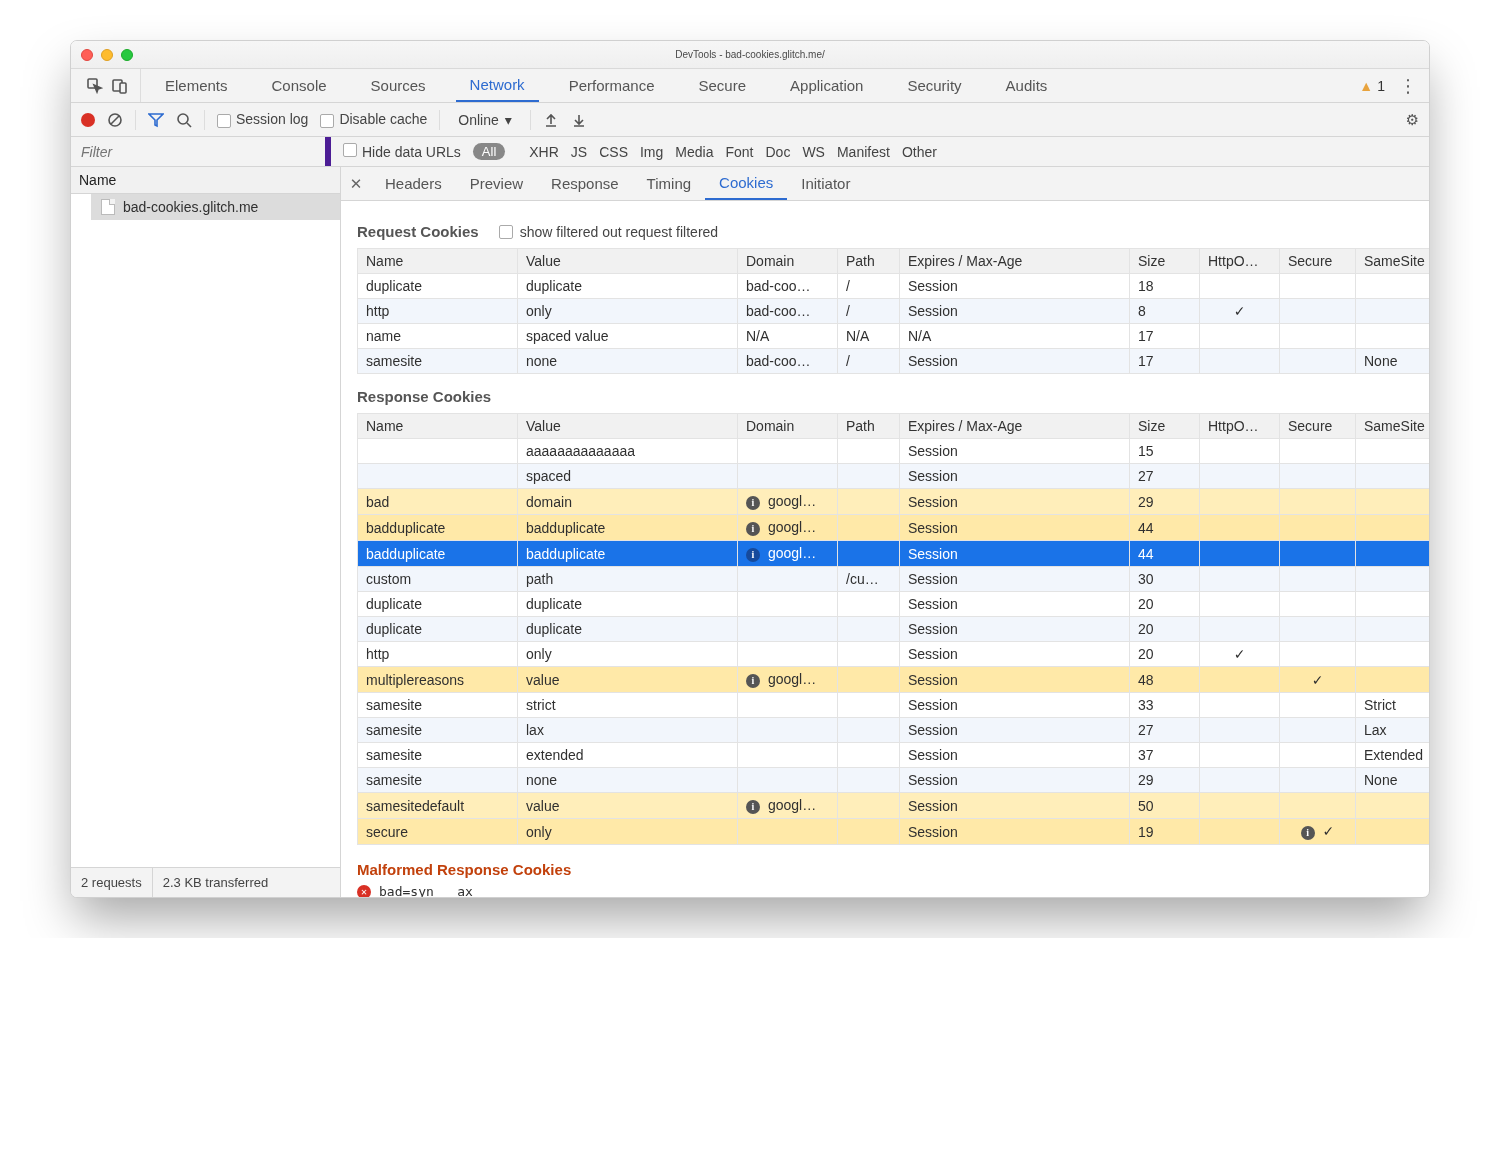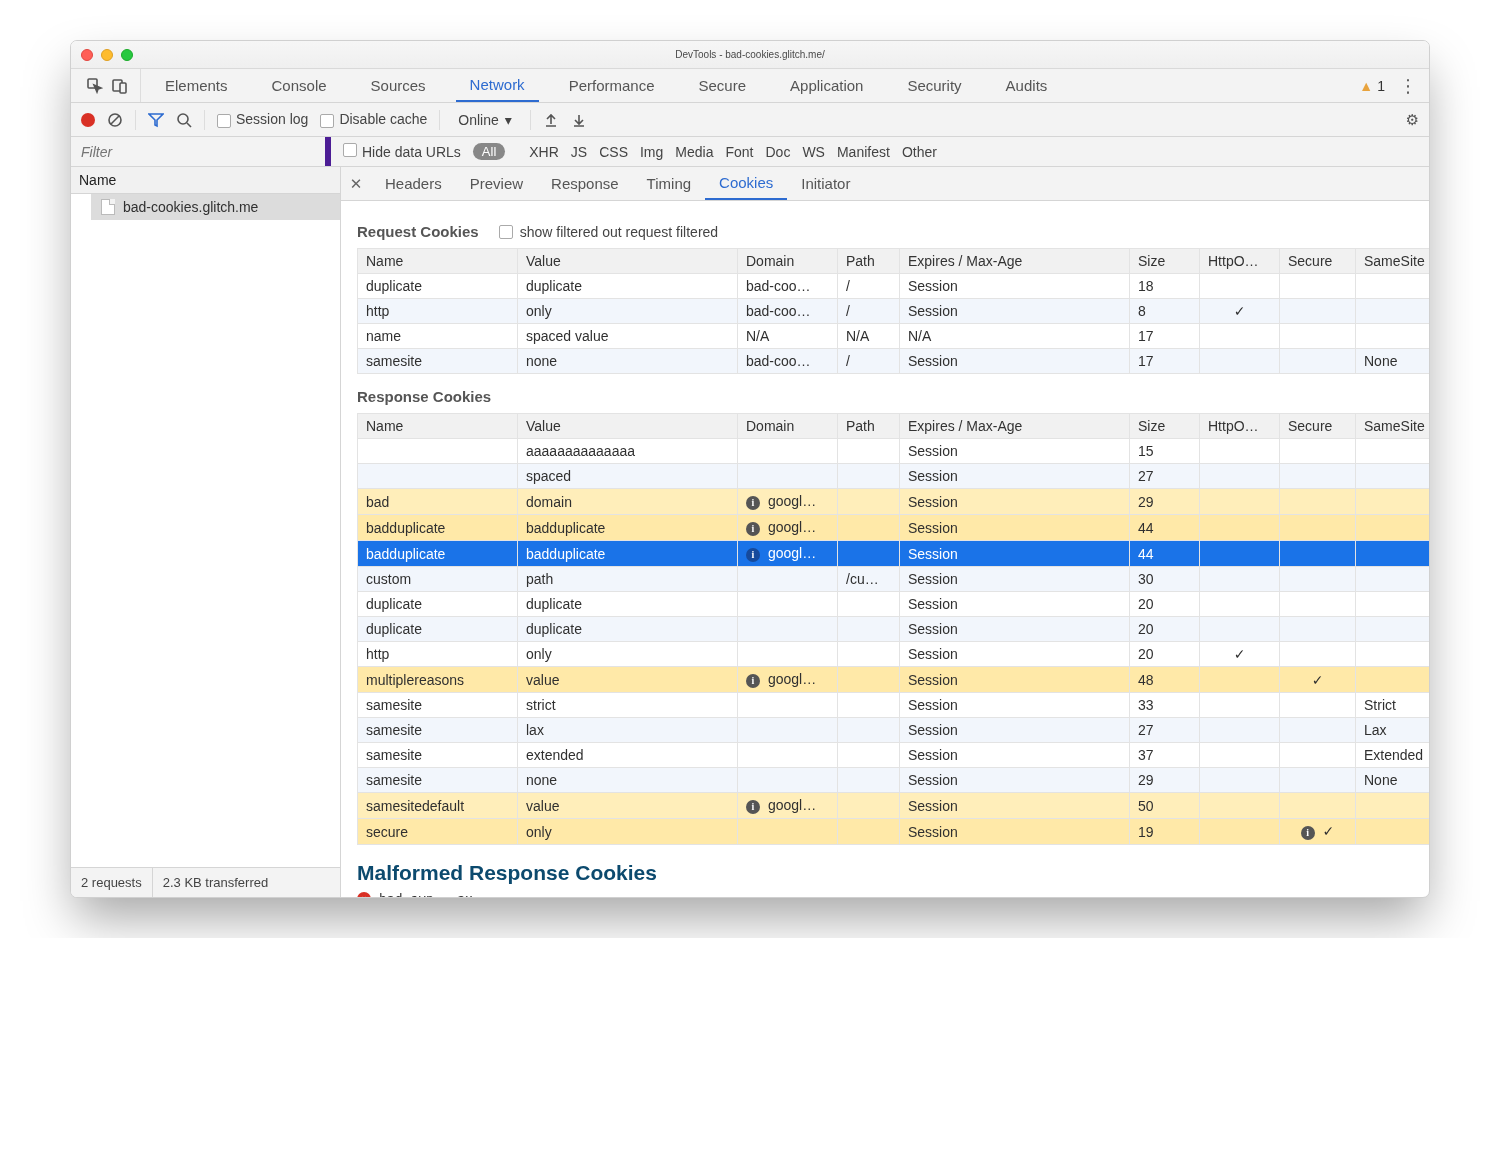--- a/index.html
+++ b/index.html
@@ -96,21 +96,21 @@
   table.cookies th { background:#f1f1f1; font-weight:400; color:#333;}
   table.cookies tbody tr:nth-child(even) td { background:#f2f6fc;}
   table.cookies tbody tr.warn td { background:#ffeeba;}
   table.cookies tbody tr.warn:nth-child(even) td { background:#ffe9a8;}
   table.cookies tbody tr.selected td { background:#1a73e8; color:#fff;}
   .col-name{width:160px;} .col-value{width:220px;} .col-domain{width:100px;} .col-path{width:62px;}
   .col-expires{width:230px;} .col-size{width:70px;} .col-httponly{width:80px;} .col-secure{width:76px;} .col-samesite{width:100px;}
   td.size{ text-align:right;}
   .info-dot{ display:inline-block; width:14px; height:14px; border-radius:50%; background:#555; color:#fff; font-size:10px; line-height:14px; text-align:center; font-weight:700; margin-right:4px; font-family:Georgia,serif;}
   tr.selected .info-dot{ background:#164a9c;}
-  .malformed { font-size:21px; font-weight:600; color:#0c4a6e; margin-top:16px;}
+  .malformed { font-size:15px; font-weight:600; color:#c2410c; margin-top:16px;}
   .malline { font-family:Menlo, monospace; font-size:13px; margin-top:6px; display:flex; align-items:center; gap:8px;}
   .err-dot{ width:14px; height:14px; border-radius:50%; background:#d93025; color:#fff; font-size:10px; line-height:14px; text-align:center; font-weight:700; display:inline-block;}
   .ico { color:#555; font-size:15px;}
   .ico.blue{ color:#2d6bd0;}
   .ico svg{ width:16px; height:16px; display:block; stroke:currentColor; fill:none; stroke-width:1.6;}
 </style>
 </head>
 <body>
 
 <div class="window">

